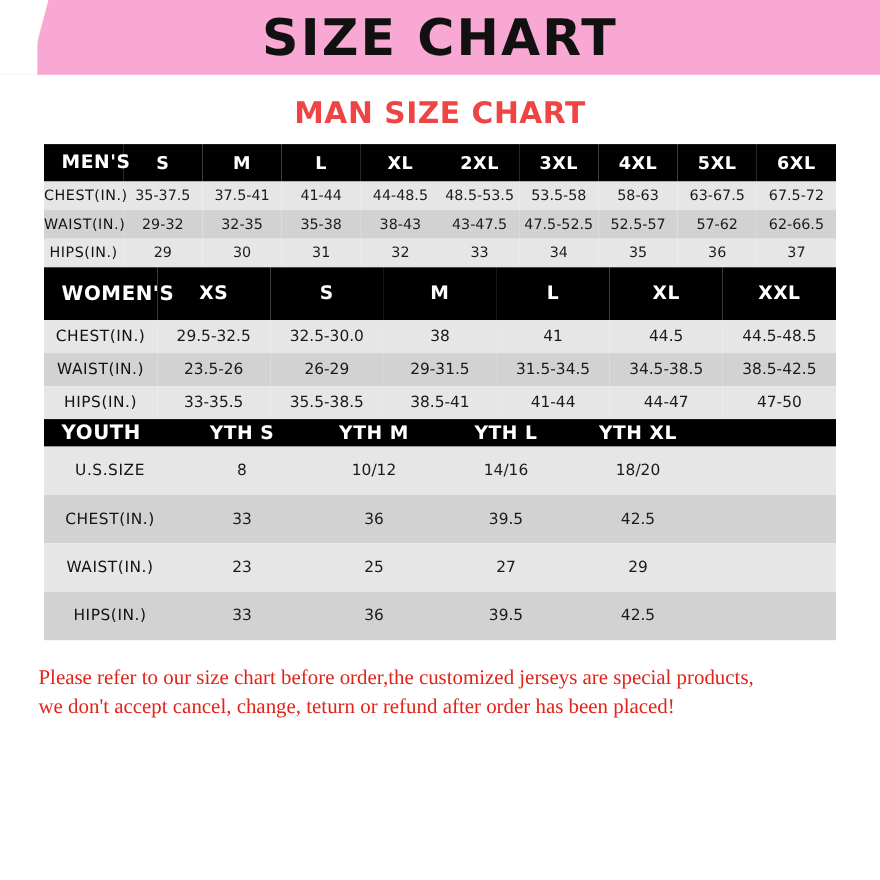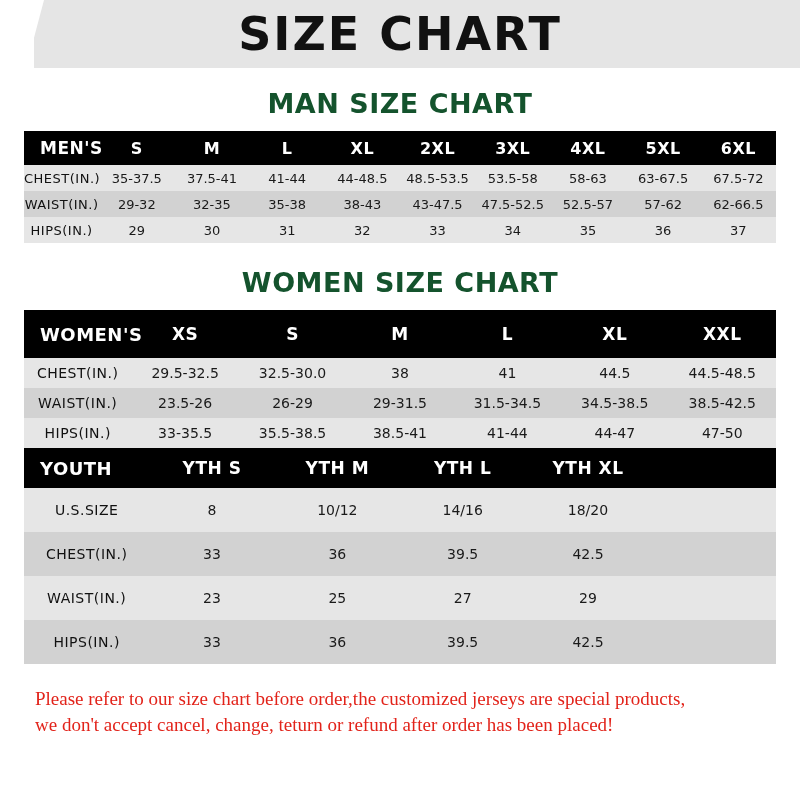--- a/index.html
+++ b/index.html
@@ -14,21 +14,21 @@
   #page {
     width: 800px;
     height: 800px;
     position: relative;
     background: #ffffff;
     overflow: hidden;
   }
   
   .banner {
     height: 68px;
-    background: #e5e5e5;
+    background: #f9a8d4;
     display: flex;
     align-items: center;
     justify-content: center;
     position: relative;
   }
   .banner-title {
     font-family: "DejaVu Sans", sans-serif;
     font-weight: bold;
     font-size: 46px;
     letter-spacing: 2px;
@@ -51,29 +51,29 @@
     border-top: 68px solid #ffffff;
     border-right: 18px solid transparent;
   }
 
   
   .section-title {
     text-align: center;
     font-family: "DejaVu Sans", sans-serif;
     font-weight: bold;
     font-size: 27px;
-    color: #14532d;
+    color: #ef4444;
     letter-spacing: 0.5px;
   }
   #man-title   { margin-top: 20px; margin-bottom: 12px; }
   #women-title { margin-top: 24px; margin-bottom: 12px; }
   #youth-title { margin-top: 26px; margin-bottom: 12px; }
 
   
-  .tbl-wrap { padding: 0 24px; }
+  .tbl-wrap { padding: 0 40px; }
   table {
     width: 100%;
     border-collapse: collapse;
     table-layout: fixed;
   }
   table td {
     text-align: center;
     font-family: "DejaVu Sans", sans-serif;
     font-size: 13px;
     color: #1a1a1a;
@@ -106,21 +106,21 @@
   tbody tr.band-dark  td { background: #d2d2d2; }
 
   
   #women-table td { font-size: 14px; height: 30px; }
   #women-table thead td { font-size: 17px; height: 48px; }
   #women-table thead td.rowlabel { font-size: 18px; }
   #women-table tbody td.rowlabel { font-size: 14px; }
 
   
   #youth-table td { font-size: 14px; height: 44px; }
-  #youth-table thead td { font-size: 17px; height: 40px; }
+  #youth-table thead td { font-size: 17px; height: 25px; }
   #youth-table thead td.rowlabel { font-size: 18px; }
   #youth-table tbody td.rowlabel { font-size: 14px; }
 
   
   .note {
     margin-top: 22px;
     padding: 0 35px;
     color: #E2231A;
     font-family: "Liberation Serif", serif;
     font-size: 19px;
@@ -189,21 +189,20 @@
           <td>33</td>
           <td>34</td>
           <td>35</td>
           <td>36</td>
           <td>37</td>
         </tr>
       </tbody>
     </table>
   </div>
 
-  <div class="section-title" id="women-title">WOMEN SIZE CHART</div>
   <div class="tbl-wrap">
     <table id="women-table">
       <thead>
         <tr>
           <td class="rowlabel">WOMEN'S</td>
           <td>XS</td>
           <td>S</td>
           <td>M</td>
           <td>L</td>
           <td>XL</td>

